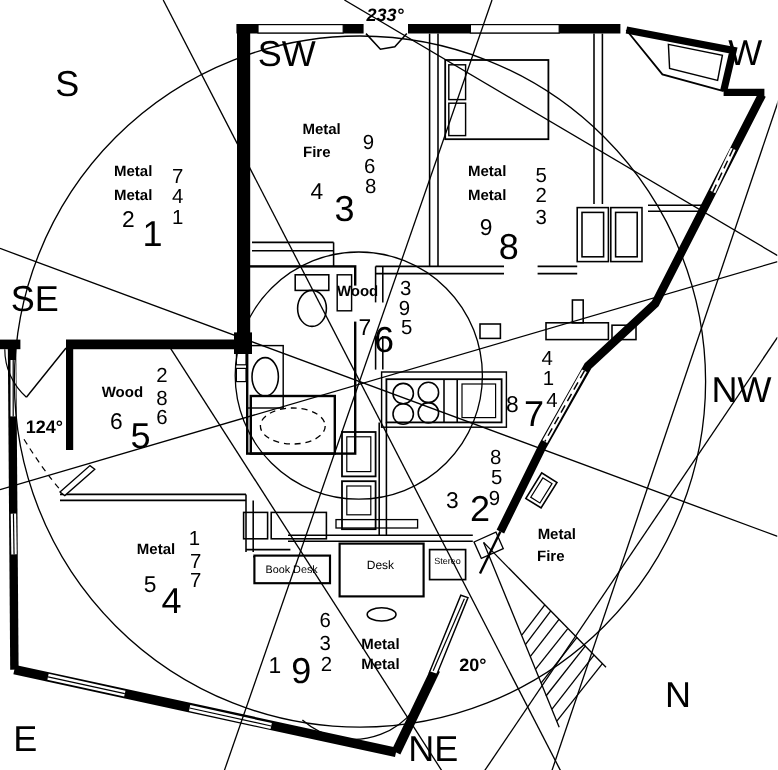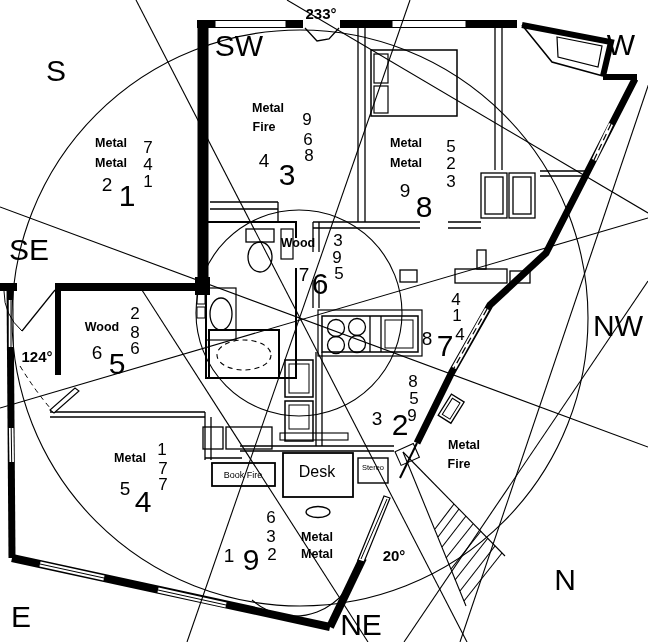--- a/index.html
+++ b/index.html
@@ -198,34 +198,34 @@
     <line x1="0" y1="408" x2="648" y2="218"></line>
     <line x1="287" y1="0" x2="648" y2="213"></line>
     <line x1="650" y1="80" x2="460" y2="642"></line>
     <line x1="648" y1="281" x2="404" y2="642"></line>
     <line x1="140" y1="287" x2="368" y2="642"></line>
   </g>
   <circle cx="300" cy="318" r="288" stroke="#000" stroke-width="1.1" fill="none"></circle>
   <circle cx="299" cy="313" r="103" stroke="#000" stroke-width="1.1" fill="none"></circle>
 </svg>
 
-<div class="furn-label" style="left:243px;top:475px;font-size:9px">Book Fire</div>
-<div class="furn-label" style="left:317px;top:472px;font-size:16px">Desk</div>
+<div class="furn-label" style="left:243px;top:475px;font-size:9px">Book Desk</div>
+<div class="furn-label" style="left:317px;top:472px;font-size:10px">Desk</div>
 <div class="furn-label" style="left:373px;top:468px;font-size:7.5px">Stereo</div>
 
 <div id="labels-layer">
       <span class="lbl lbl-compass" style="left: 56px; top: 71px;">S</span>
       <span class="lbl lbl-compass" style="left: 239px; top: 46px;">SW</span>
       <span class="lbl lbl-compass" style="left: 621px; top: 45px;">W</span>
       <span class="lbl lbl-compass" style="left: 29px; top: 250px;">SE</span>
       <span class="lbl lbl-compass" style="left: 618px; top: 326px;">NW</span>
       <span class="lbl lbl-compass" style="left: 21px; top: 617px;">E</span>
       <span class="lbl lbl-compass" style="left: 361px; top: 625px;">NE</span>
       <span class="lbl lbl-compass" style="left: 565px; top: 580px;">N</span>
-      <span class="lbl lbl-degree" style="left: 321px; top: 13px;">233°</span>
+      <span class="lbl lbl-degree" style="left: 321px; top: 13px; font-style: italic;">233°</span>
       <span class="lbl lbl-degree" style="left: 37px; top: 356px;">124°</span>
       <span class="lbl lbl-degree" style="left: 394px; top: 555px;">20°</span>
       <span class="lbl lbl-el" style="left: 111px; top: 143px;">Metal</span>
       <span class="lbl lbl-el" style="left: 111px; top: 163px;">Metal</span>
       <span class="lbl lbl-stack" style="left: 148px; top: 147px;">7</span>
       <span class="lbl lbl-stack" style="left: 148px; top: 164px;">4</span>
       <span class="lbl lbl-stack" style="left: 148px; top: 181px;">1</span>
       <span class="lbl lbl-sec" style="left: 107px; top: 184px;">2</span>
       <span class="lbl lbl-pri" style="left: 127px; top: 196px;">1</span>
       <span class="lbl lbl-el" style="left: 268px; top: 108px;">Metal</span>

